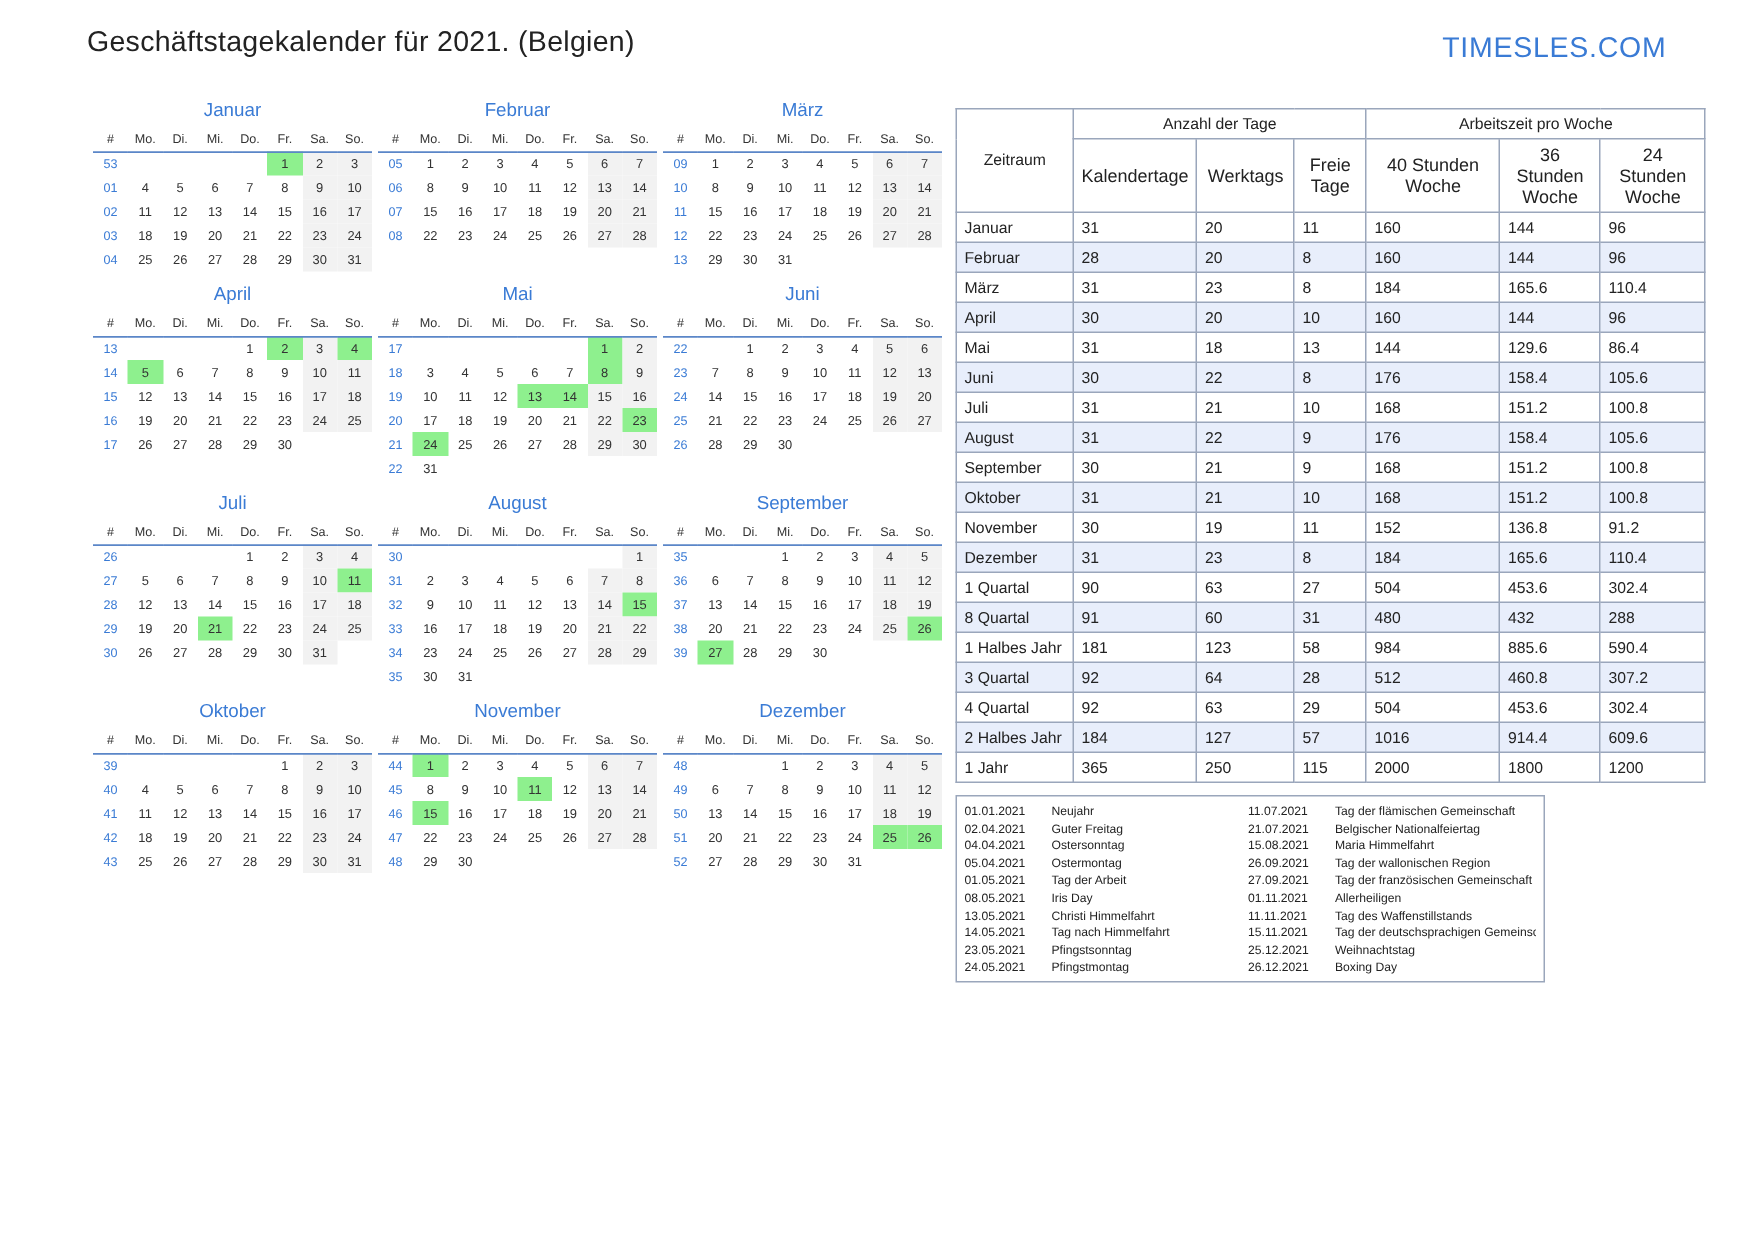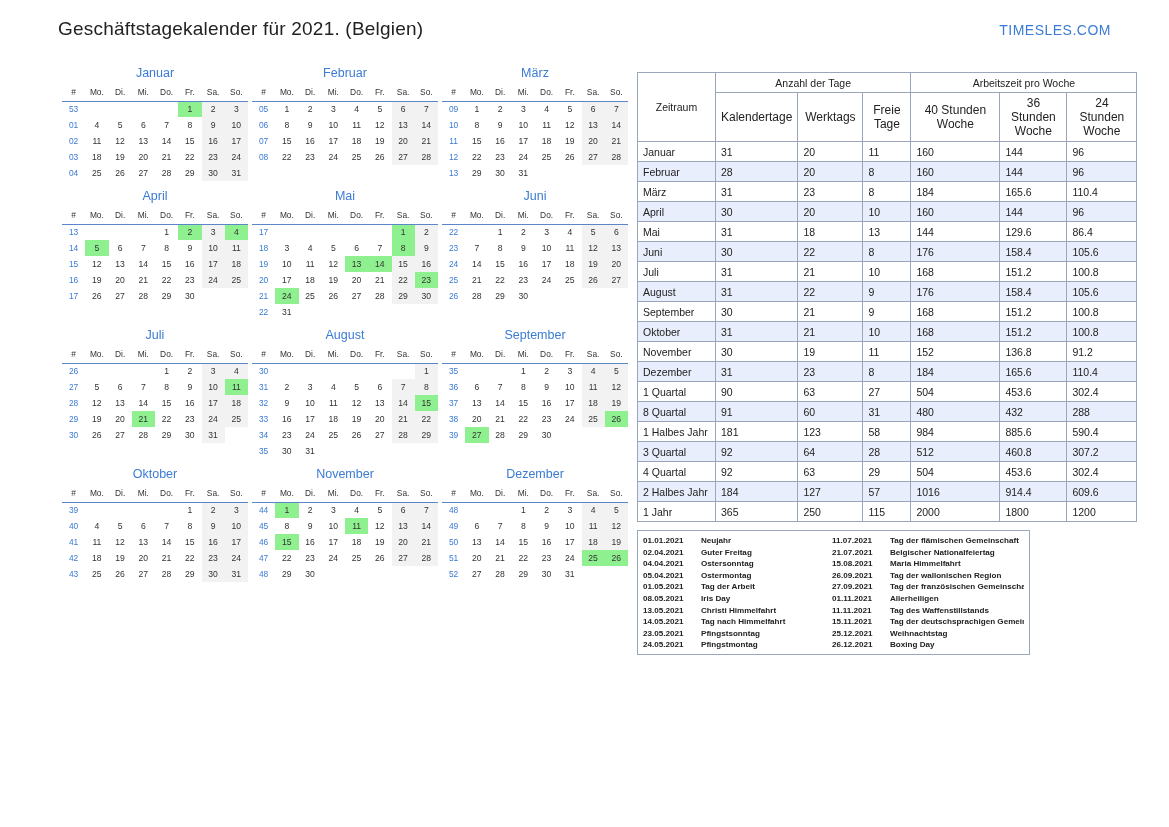--- a/index.html
+++ b/index.html
@@ -16,21 +16,21 @@
     position: absolute; top: 18px; left: 0; width: 1169px;
     display: flex; align-items: flex-start; justify-content: space-between;
     padding: 0 58px 0 58px;
   }
   .title {
     font-size: 19px; color: #222; font-weight: normal;
     letter-spacing: .2px;
     text-align: center;
   }
   .brand {
-    font-size: 14px; color: #3a7bd5; letter-spacing: .5px;
+    font-size: 19px; color: #3a7bd5; letter-spacing: .5px;
     margin-top: 4px;
   }
 
   
   .cal-area {
     position: absolute; top: 62px; left: 60px; width: 570px;
   }
   .cal-row { display: flex; }
   .month {
     width: 190px;
@@ -85,21 +85,21 @@
   .stats th.zeit { vertical-align: middle; }
 
   
   .holbox {
     position: absolute; left: 637px; top: 530px;
     width: 393px; height: 125px;
     border: 1px solid #9aa6bb;
     padding: 4px 5px;
     font-size: 8.1px; color: #222;
   }
-  .hol-cols { display: flex; gap: 22px; font-weight: bold; }
+  .hol-cols { display: flex; gap: 22px; }
   .hol-col { width: 192px; }
   .hol-line { display: flex; line-height: 11.6px; white-space: nowrap; }
   .hol-date { width: 58px; flex: 0 0 58px; }
   .hol-name { flex: 1 1 auto; overflow: hidden; }
 </style>
 </head>
 <body>
 
 <div class="page">
 

